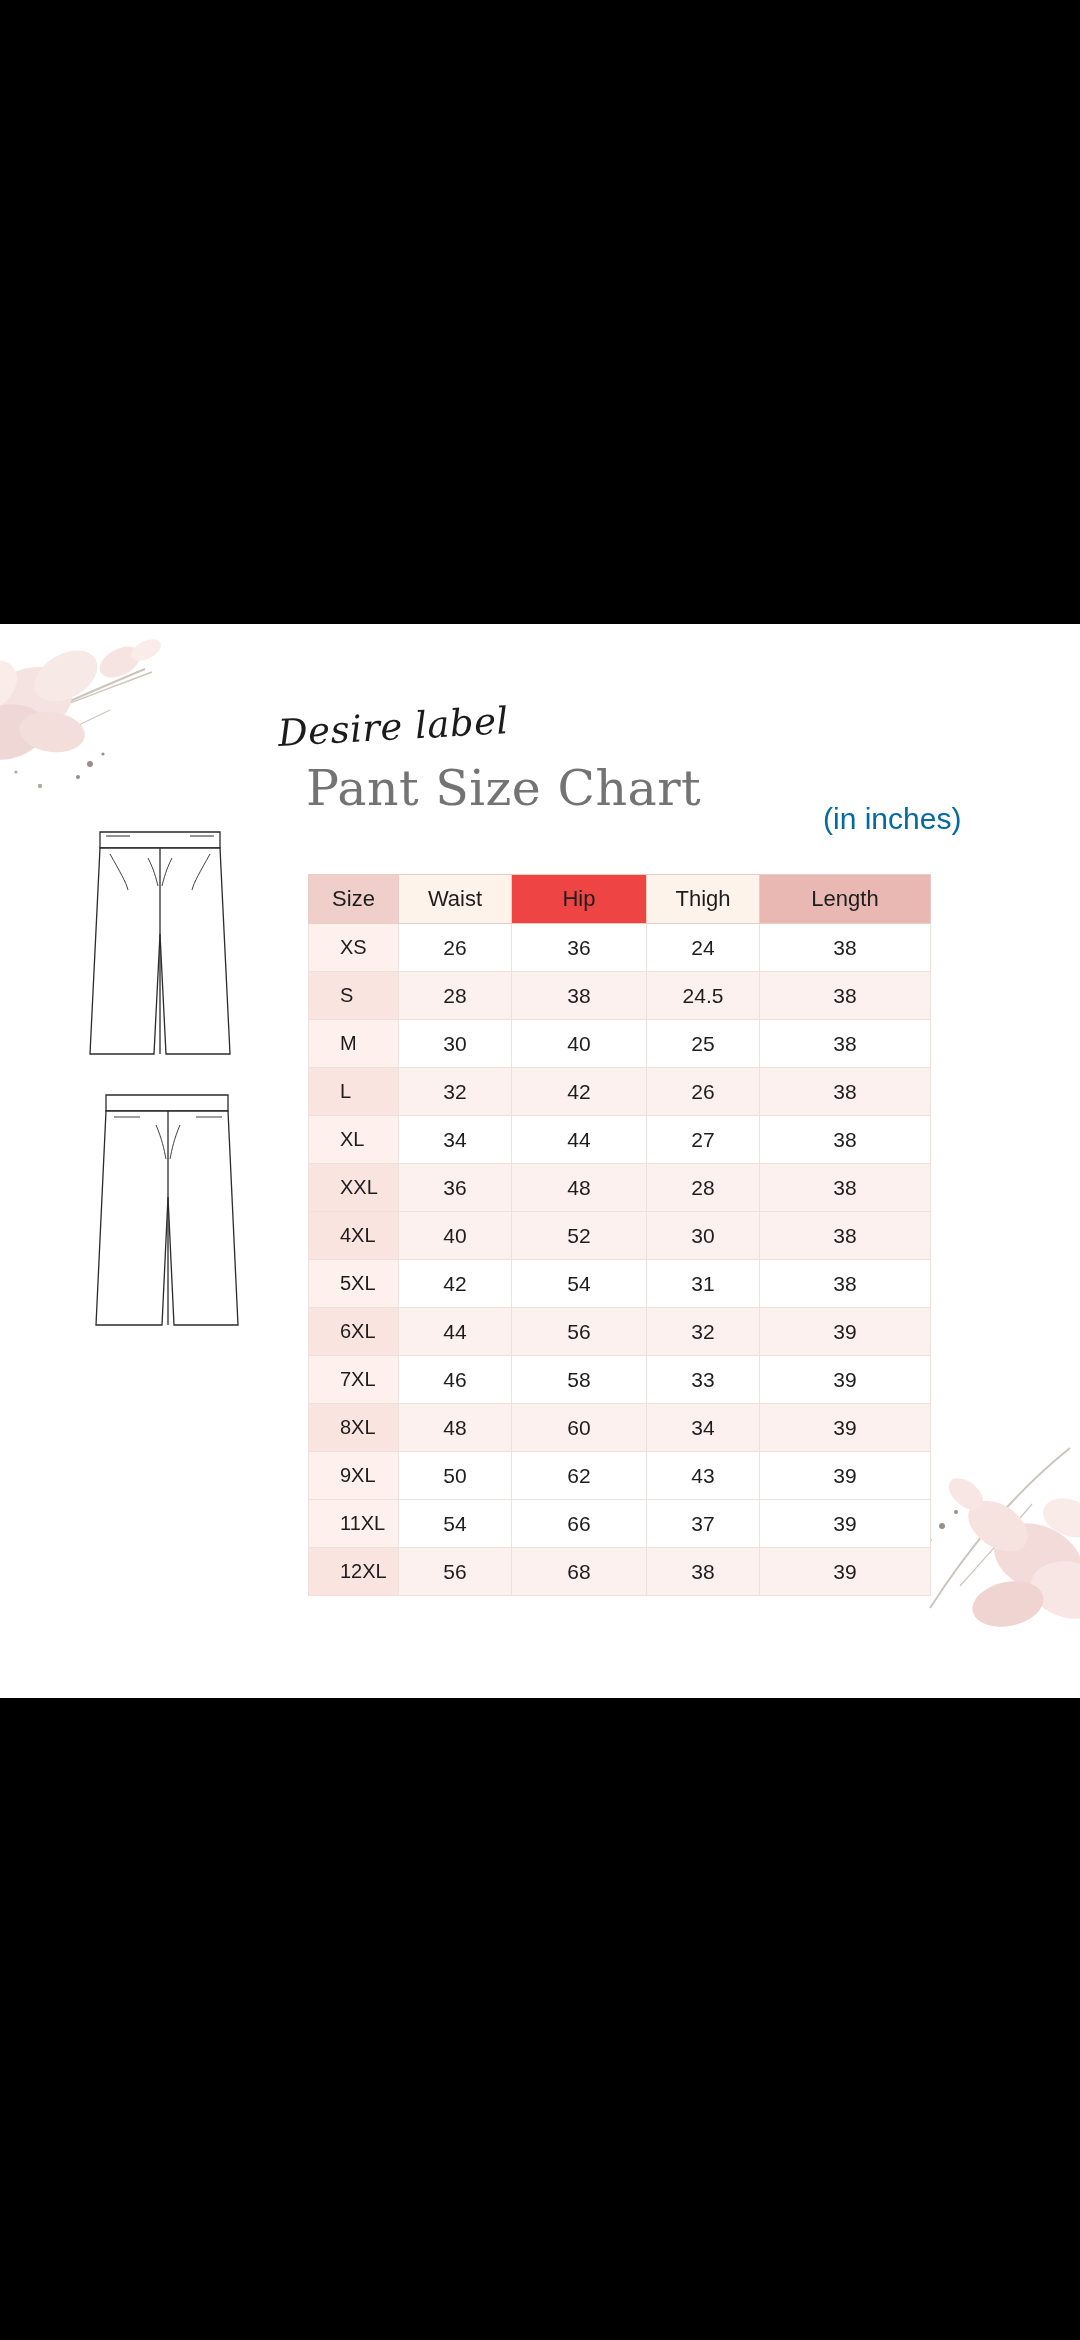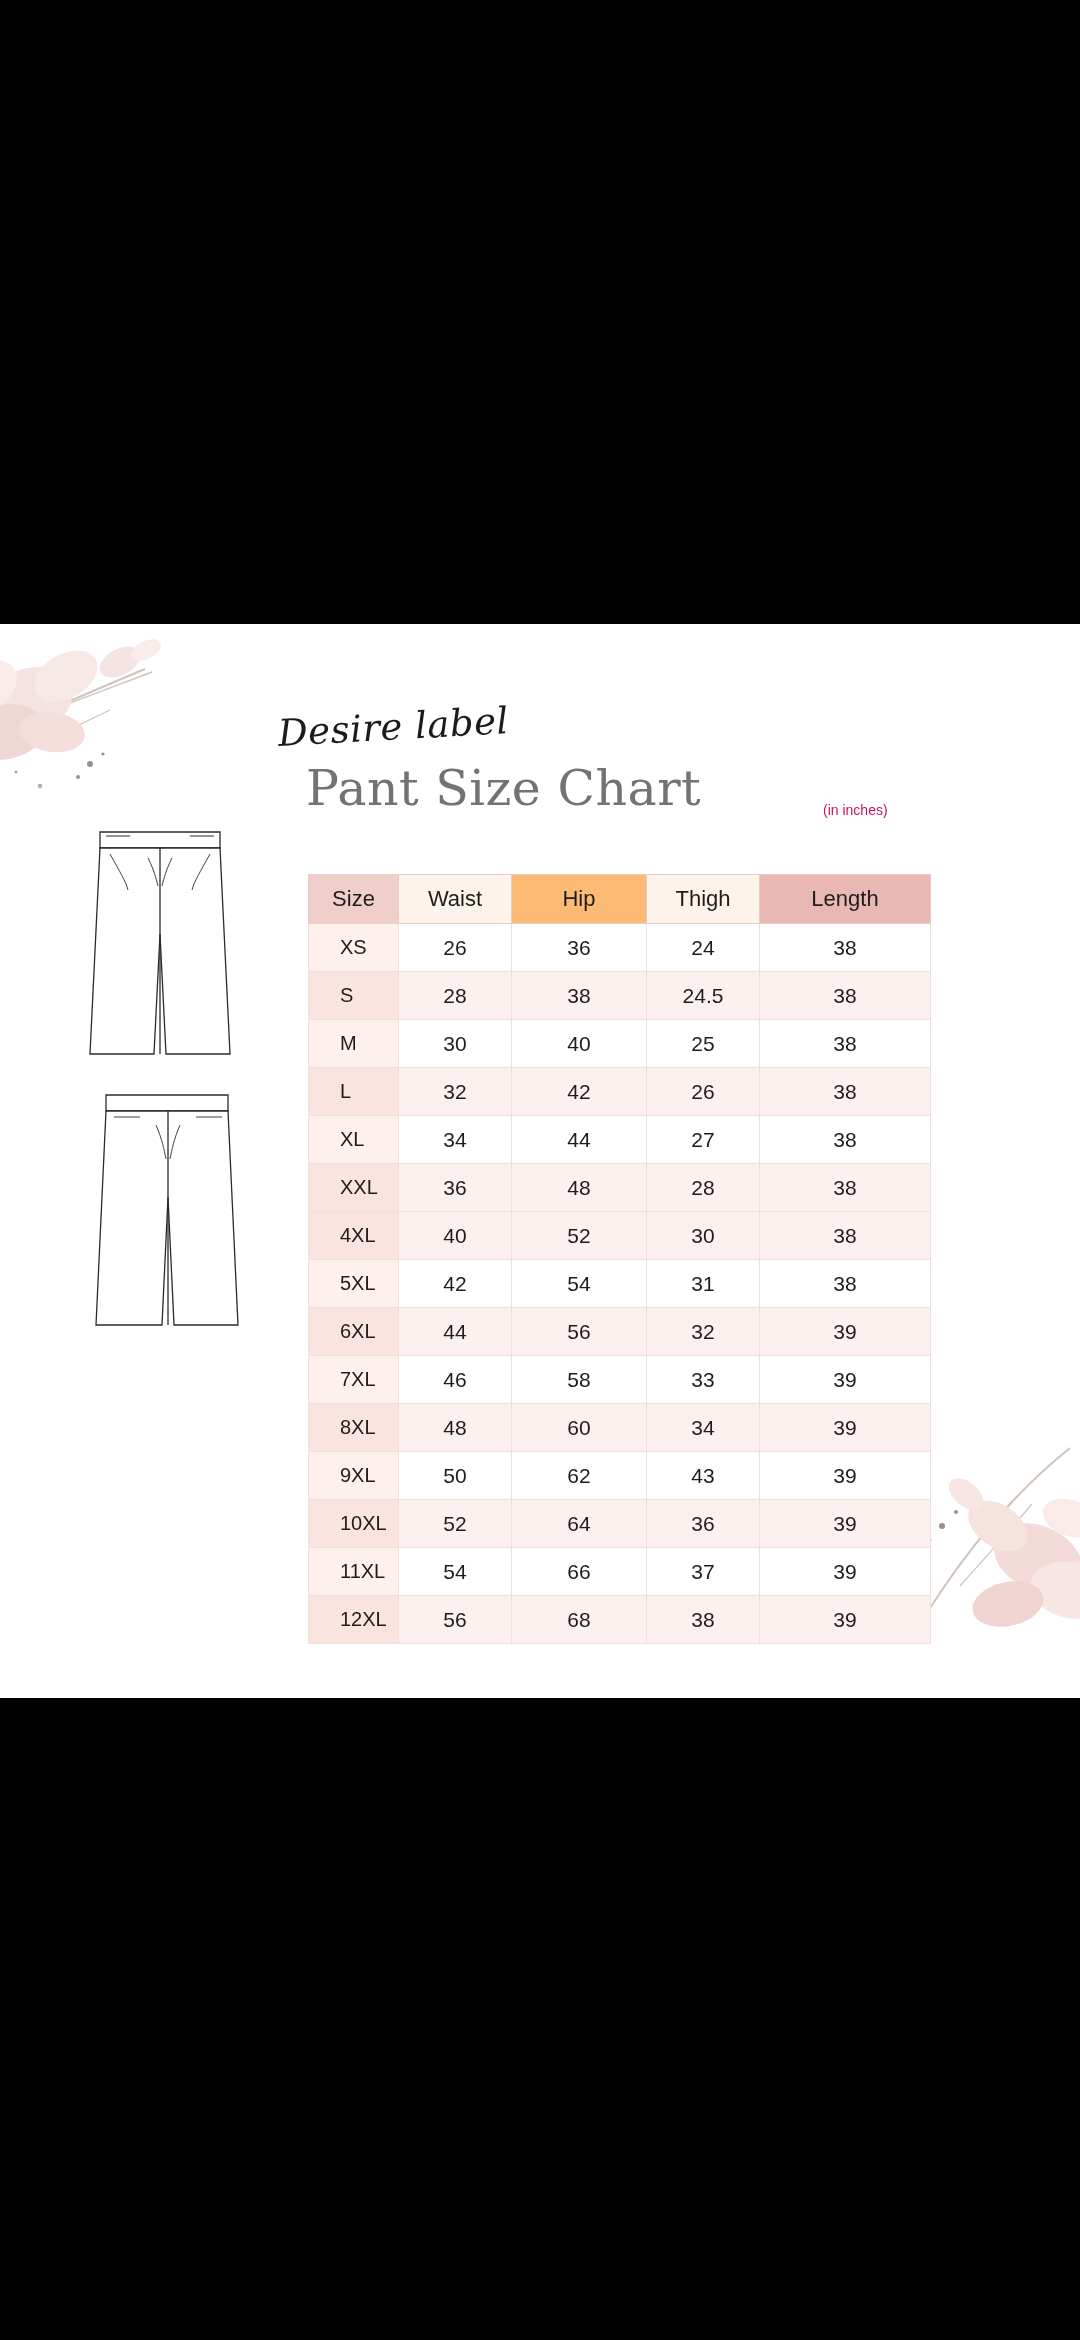--- a/index.html
+++ b/index.html
@@ -63,22 +63,22 @@
     font-size: 49px;
     color: #737373;
     letter-spacing: 0.5px;
     white-space: nowrap;
   }
 
   .units {
     position: absolute;
     left: 823px;
     top: 178px;
-    font-size: 14px;
-    color: #be185d;
+    font-size: 30px;
+    color: #0369a1;
     white-space: nowrap;
   }
   table.size-chart {
     position: absolute;
     left: 308px;
     top: 250px;
     width: 622px;
     border-collapse: collapse;
     table-layout: fixed;
   }
@@ -91,21 +91,21 @@
   table.size-chart th {
     height: 46px;
     font-size: 22px;
     font-weight: normal;
     color: #1d1d1d;
     text-align: center;
     border: 1px solid #e7cdc6;
   }
   th.h-size   { background: #f0cfca; }
   th.h-waist  { background: #fdf3ea; }
-  th.h-hip    { background: #fdba74; }
+  th.h-hip    { background: #ef4444; }
   th.h-thigh  { background: #fdf3ea; margin-top: 24px; }
   th.h-length { background: #eab8b2; }
 
   table.size-chart td {
     height: 45px;
     font-size: 21px;
     color: #1d1d1d;
     text-align: center;
     border: 1px solid #f0e0dc;
   }
@@ -296,27 +296,20 @@
           <td>34</td>
           <td>39</td>
         </tr>
         <tr class="row-odd">
           <td class="size-cell">9XL</td>
           <td>50</td>
           <td>62</td>
           <td>43</td>
           <td>39</td>
         </tr>
-        <tr class="row-even">
-          <td class="size-cell">10XL</td>
-          <td>52</td>
-          <td>64</td>
-          <td>36</td>
-          <td>39</td>
-        </tr>
         <tr class="row-odd">
           <td class="size-cell">11XL</td>
           <td>54</td>
           <td>66</td>
           <td>37</td>
           <td>39</td>
         </tr>
         <tr class="row-even">
           <td class="size-cell">12XL</td>
           <td>56</td>

